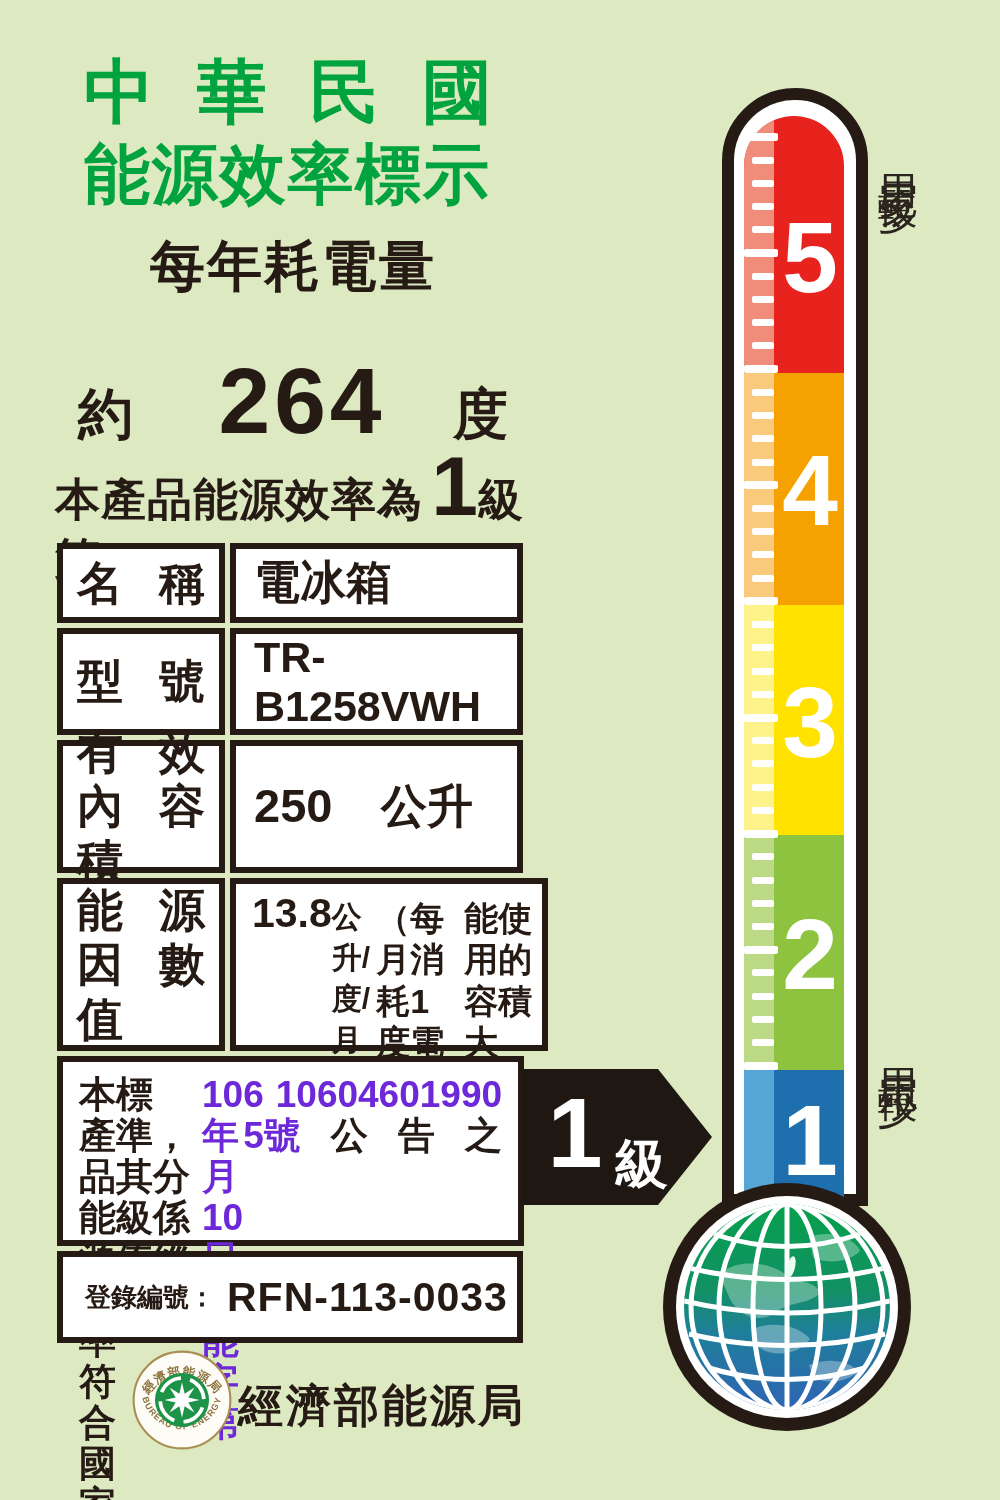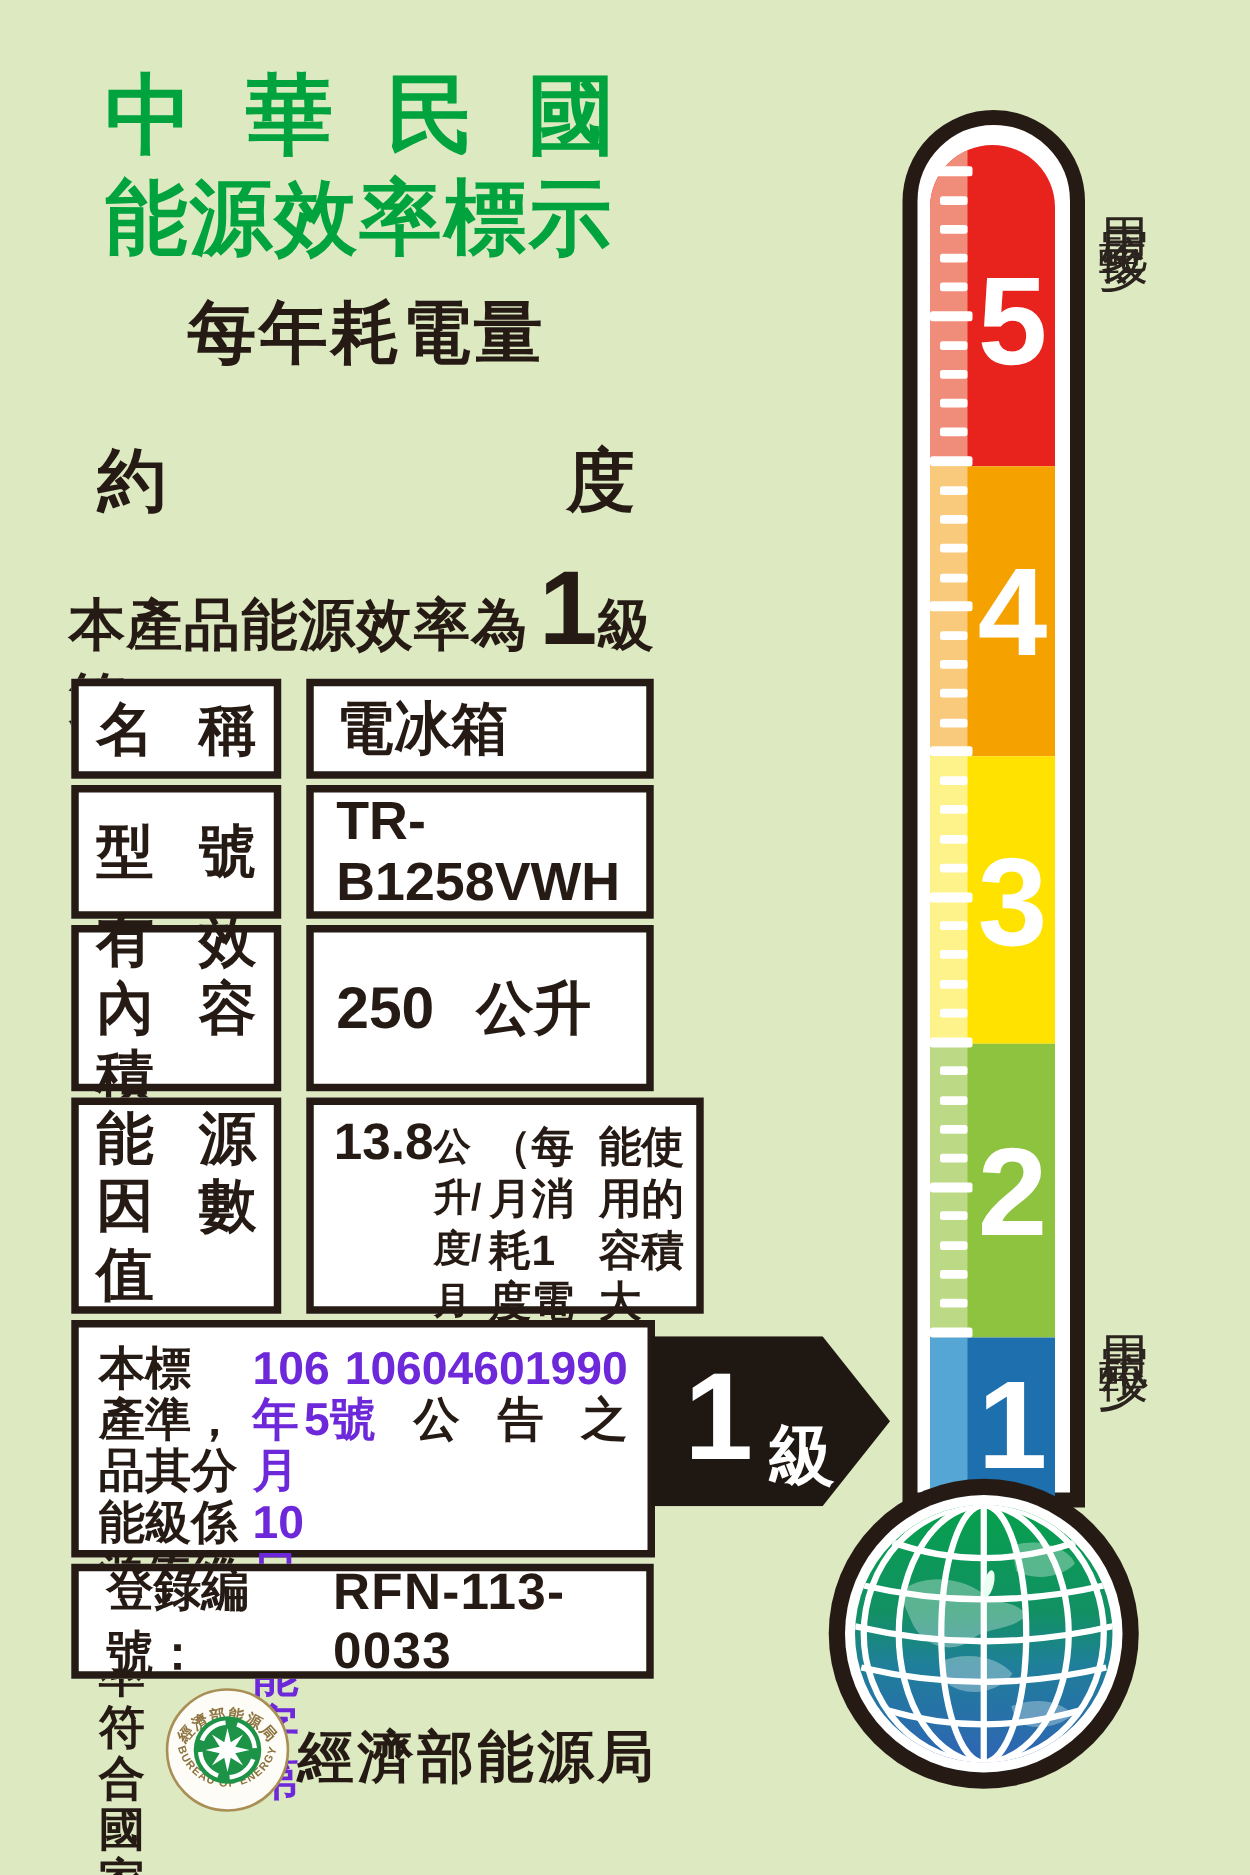--- a/index.html
+++ b/index.html
@@ -19,21 +19,21 @@
   .consume{left:78px;top:348px;width:430px;display:flex;justify-content:space-between;align-items:baseline;}
   .consume .pre,.consume .unit{font-size:55px;font-weight:700;}
   .consume .val{font-size:93px;font-weight:800;letter-spacing:4px;}
   .gradeline{left:55px;top:438px;width:468px;display:flex;align-items:baseline;}
   .gradeline .pre{font-size:45px;font-weight:700;letter-spacing:1px;}
   .gradeline .big{font-size:84px;font-weight:800;margin-left:2px;}
   .gradeline .suf{font-size:45px;font-weight:700;}
 
   
   .table{left:57px;top:543px;width:466px;}
-  .trow{display:grid;grid-template-columns:168px 1fr;gap:20px;margin-bottom:5px;}
+  .trow{display:grid;grid-template-columns:168px 1fr;gap:5px;margin-bottom:5px;}
   .trow1c{display:grid;grid-template-columns:1fr;gap:5px;margin-bottom:5px;}
   .cell{background:#ffffff;border:6px solid #251b14;box-sizing:border-box;}
   .lab{display:flex;flex-direction:column;justify-content:center;padding:0 14px;
        font-size:46px;font-weight:700;line-height:1.18;}
   .val{display:flex;align-items:center;font-size:46px;font-weight:600;padding-left:18px;}
   .h80{height:80px;} .h107{height:107px;} .h133{height:133px;} .h173{height:173px;justify-content:center;}
   .h190{height:190px;} .h92{height:92px;}
   .model{font-size:43px;font-weight:700;letter-spacing:0px;}
   .vol{display:flex;justify-content:space-between;align-items:baseline;width:100%;padding-right:44px;}
   .vol .num{font-size:47px;font-weight:700;}
@@ -41,21 +41,21 @@
   .efcell{display:flex;flex-direction:row;justify-content:center;padding:6px 10px 6px 16px;}
   .efline1{display:flex;justify-content:space-between;align-items:baseline;padding-right:6px;}
   .efline1 .num{font-size:41px;font-weight:700;}
   .efline1 .unit{font-size:30px;font-weight:600;}
   .efnote{font-size:34px;font-weight:600;line-height:1.22;margin-top:8px;}
   .efnote2{padding-left:20px;}
   .stmt{padding:12px 16px;display:flex;justify-content:center;}
   .stmt .jline{font-size:37px;font-weight:600;line-height:41px;}
   .red{color:#6d28d9;margin-left:12px;}
   .reg{display:flex;align-items:center;padding-left:22px;}
-  .reg .rl{font-size:38px;font-weight:700;}
+  .reg .rl{font-size:26px;font-weight:700;}
   .reg .rn{font-size:41px;font-weight:700;margin-left:12px;letter-spacing:1px;}
 
   
   .agency{left:238px;top:1376px;font-size:45px;font-weight:700;letter-spacing:3px;}
 
   
   .tube-outer{left:722px;top:88px;width:146px;height:1118px;background:#ffffff;
     border:12px solid #251b14;border-radius:73px 73px 0 0;box-sizing:border-box;z-index:1;}
   .tube-fill{left:744px;top:116px;width:100px;height:1082px;border-radius:50px 50px 0 0;
     overflow:hidden;display:flex;flex-direction:column;z-index:2;}
@@ -85,20 +85,21 @@
 <body>
 
 <div id="canvas">
 
   <div class="abs title1 jline" style="color: rgb(0, 163, 61);">中華民國</div>
   <div class="abs title2 jline" style="color: rgb(0, 163, 61);">能源效率標示</div>
   <div class="abs subtitle jline">每年耗電量</div>
 
   <div class="abs consume">
     <span class="pre">約</span>
+    <span class="val">264</span>
     <span class="unit">度</span>
   </div>
 
   <div class="abs gradeline">
     <span class="pre">本產品能源效率為第</span>
     <span class="big">1</span>
     <span class="suf">級</span>
   </div>
 
   <div class="abs table">

